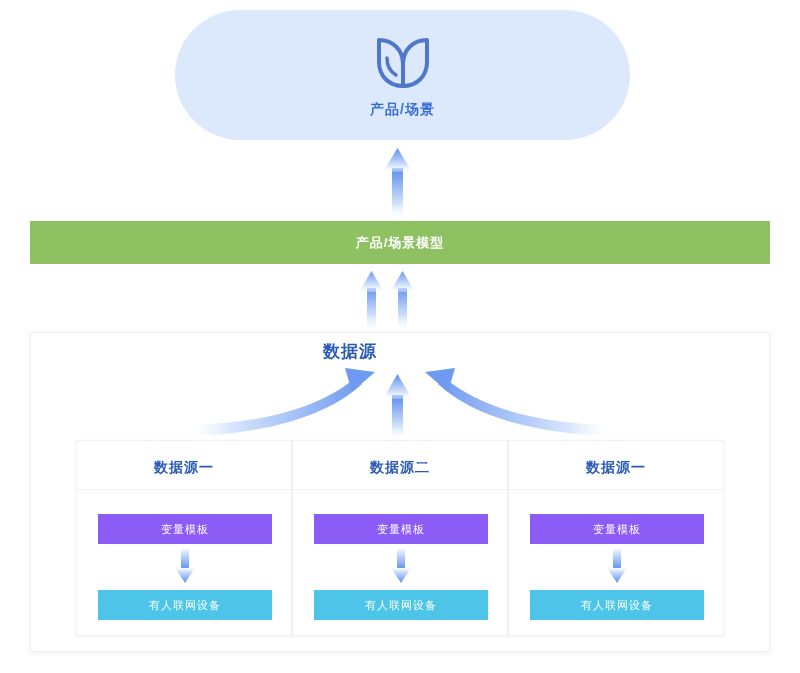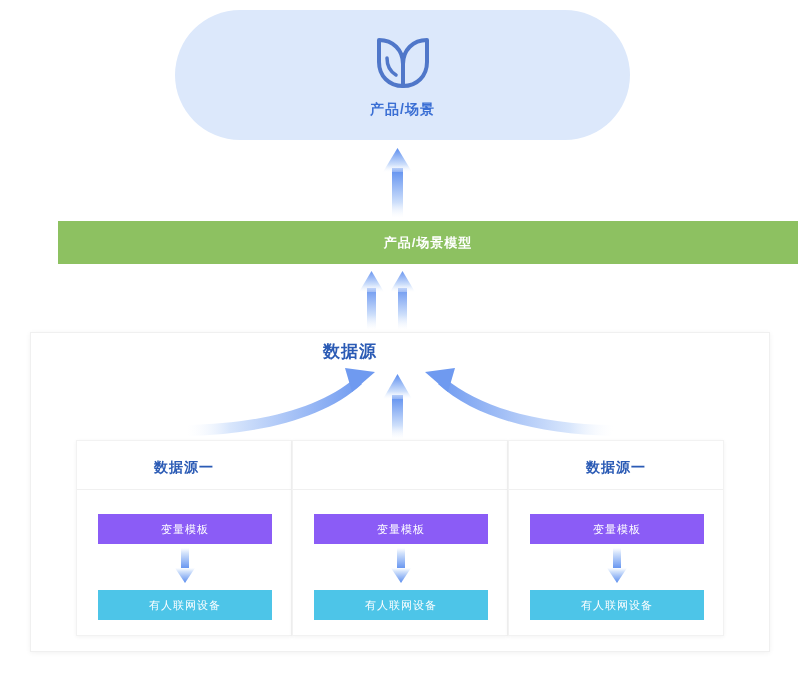--- a/index.html
+++ b/index.html
@@ -56,21 +56,20 @@
   .model-bar {
     position: absolute;
     left: 30px;
     top: 221px;
     width: 740px;
     height: 43px;
     background: #8dc161;
     display: flex;
     align-items: center;
     justify-content: center;
-    margin-left: 28px;
   }
   .model-bar-label {
     font-size: 13px;
     font-weight: bold;
     color: #ffffff;
     letter-spacing: 1px;
   }
 
   
   .datasource-panel {
@@ -210,20 +209,21 @@
         </defs>
         <rect x="10" y="0" width="8" height="22" fill="url(#gDown0)"></rect>
         <polygon points="4,20 24,20 14,35" fill="url(#gDown0)"></polygon>
       </svg>
       <div class="ds-chip device">
         <span>有人联网设备</span>
       </div>
     </div>
 
     <div class="ds-card">
+      <div class="ds-card-title">数据源二</div>
       <div class="ds-card-sep"></div>
       <div class="ds-chip template">
         <span>变量模板</span>
       </div>
       <svg class="inner-arrow" viewBox="0 0 28 36">
         <defs>
           <linearGradient id="gDown1" x1="0" y1="0" x2="0" y2="1">
             <stop offset="0%" stop-color="#ffffff"></stop>
             <stop offset="25%" stop-color="#cfe0fb"></stop>
             <stop offset="100%" stop-color="#5b8def"></stop>

